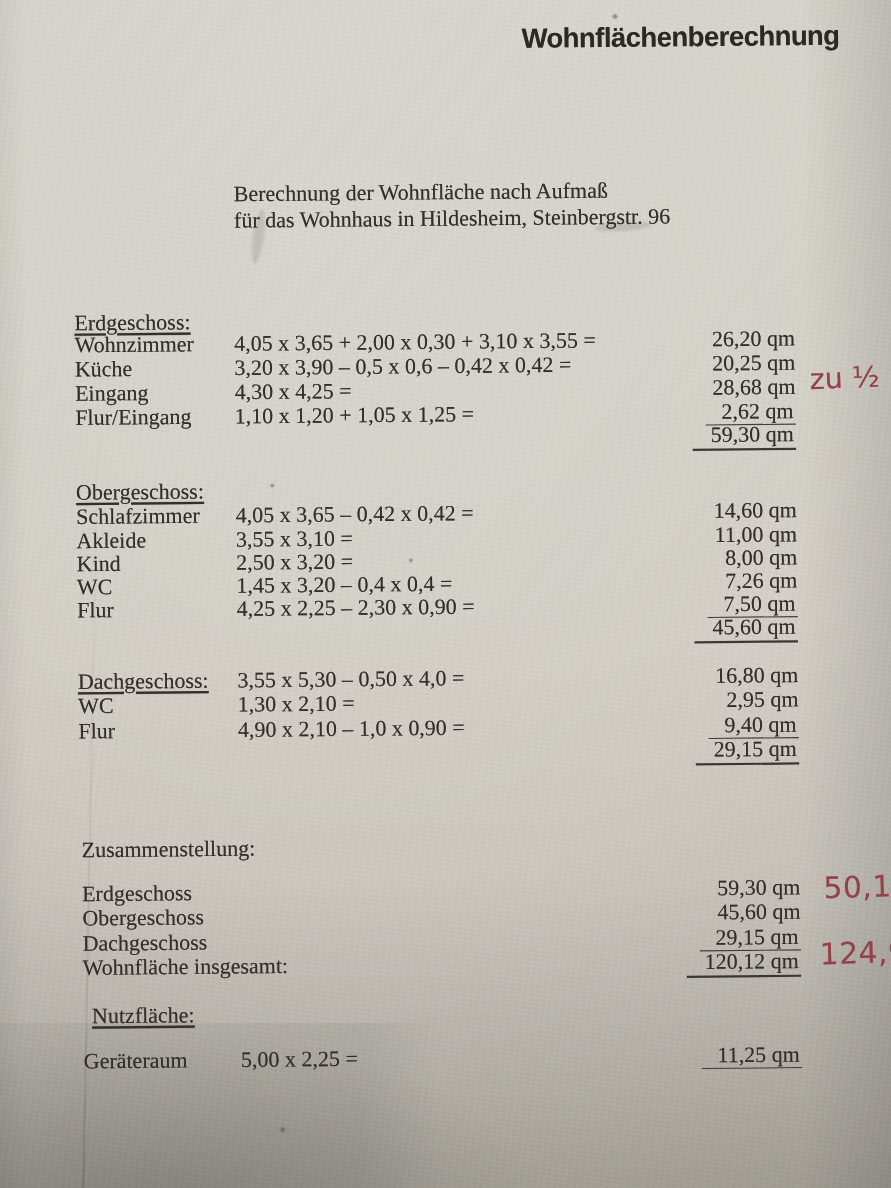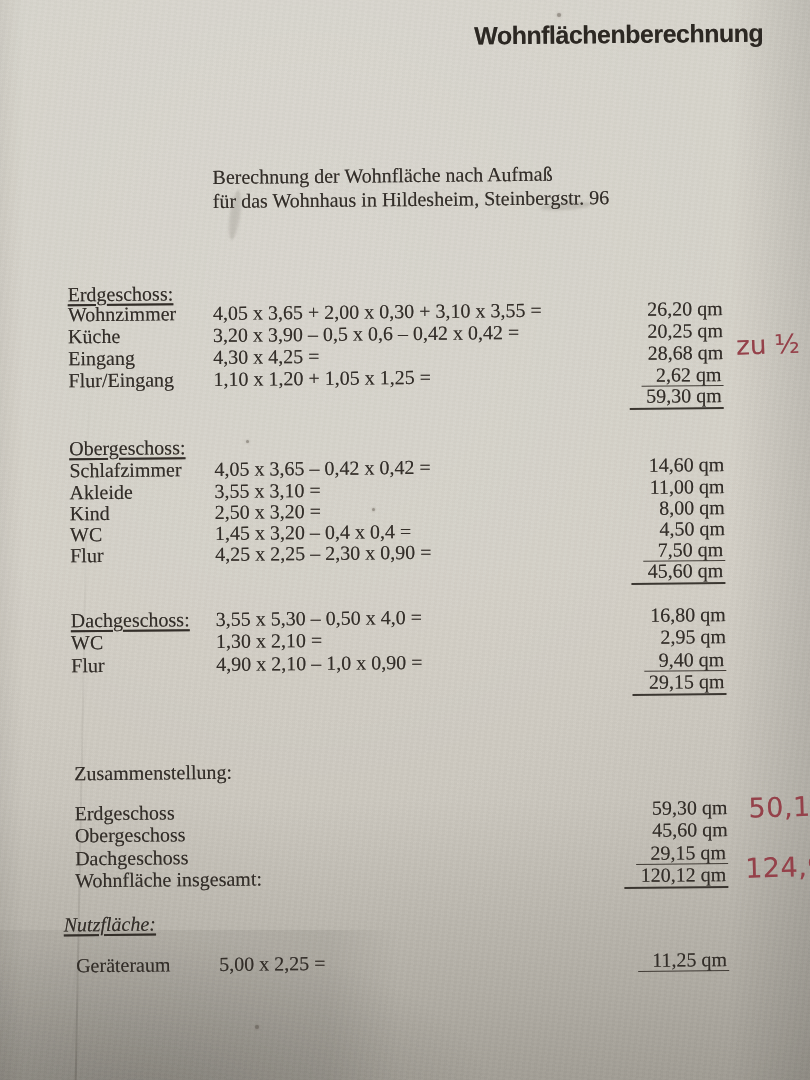--- a/index.html
+++ b/index.html
@@ -40,21 +40,21 @@
   .title{
     position:absolute;top:27px;left:479px;margin:0;
     font-family:"Liberation Sans", sans-serif;
     font-size:25px;line-height:26px;font-weight:700;letter-spacing:-0.5px;color:#2c2823;
     white-space:nowrap;
   }
   .intro{position:absolute;top:167px;left:216px;line-height:24px;white-space:nowrap;}
   .r{position:absolute;left:0;width:100%;height:22px;}
   .hd{position:absolute;left:70px;white-space:nowrap;
       text-decoration:underline;text-decoration-thickness:1.6px;text-underline-offset:3px;}
-  .hd2{left:60px;font-style:italic;}
+  .hd2{left:80px;}
   .lab{position:absolute;left:70px;white-space:nowrap;}
   .lab2{left:72px;}
   .frm{position:absolute;left:215px;white-space:nowrap;}
   .val{position:absolute;left:555px;width:170px;text-align:right;white-space:nowrap;}
   .val .in{display:inline-block;}
   .ul .in{border-bottom:1.7px solid rgba(58,53,47,0.95);padding:0 2px 0 14px;}
   .tot .in{border-bottom:2.4px solid rgba(51,46,41,0.95);padding:0 2px 1px 16px;}
   .red{
     position:absolute;color:#95414a;
     font-family:"DejaVu Sans", sans-serif;
@@ -129,21 +129,21 @@
       <span class="val"><span class="in">11,00 qm</span></span>
     </div>
     <div class="r" style="top:503px">
       <span class="lab">Kind</span>
       <span class="frm">2,50 x 3,20 =</span>
       <span class="val"><span class="in">8,00 qm</span></span>
     </div>
     <div class="r" style="top:524px">
       <span class="lab">WC</span>
       <span class="frm">1,45 x 3,20 – 0,4 x 0,4 =</span>
-      <span class="val"><span class="in">4,50 qm</span></span>
+      <span class="val"><span class="in">7,26 qm</span></span>
     </div>
     <div class="r" style="top:545px">
       <span class="lab">Flur</span>
       <span class="frm">4,25 x 2,25 – 2,30 x 0,90 =</span>
       <span class="val ul"><span class="in">7,50 qm</span></span>
     </div>
     <div class="r" style="top:566px">
       <span class="val tot"><span class="in">45,60 qm</span></span>
     </div>
 

